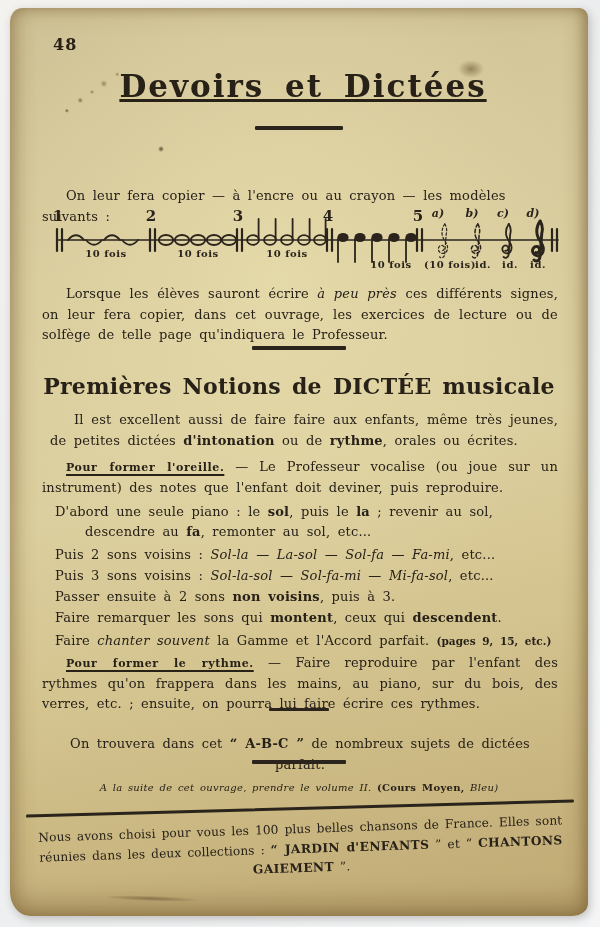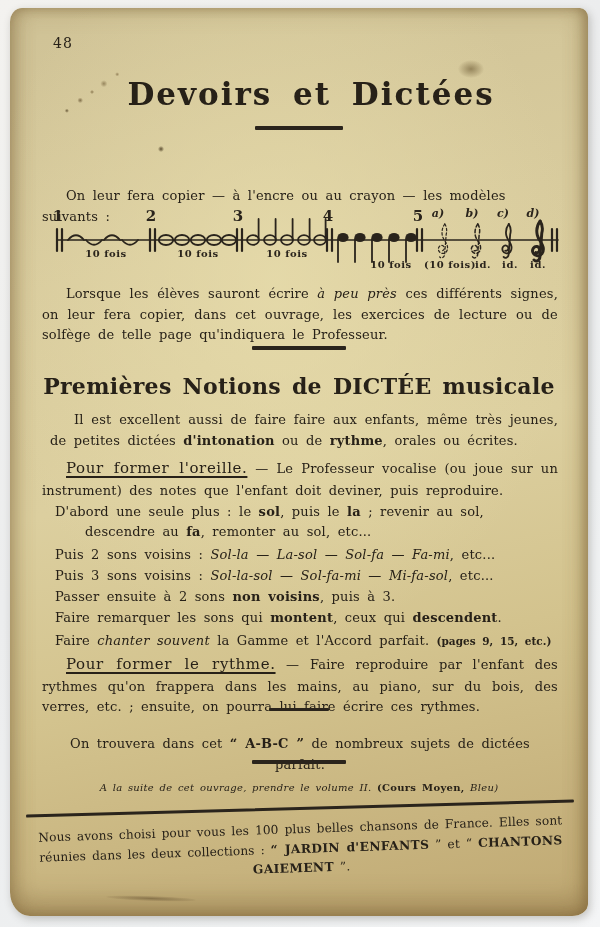--- a/index.html
+++ b/index.html
@@ -35,43 +35,43 @@
       radial-gradient(circle 3px at 80% 16%, rgba(96,74,36,.55), rgba(96,74,36,0) 70%);
     filter:blur(.4px);
   }
   .stain.blotch{left:448px;top:52px;width:26px;height:18px;border-radius:50%;
     background:radial-gradient(ellipse at 50% 50%, rgba(97,78,40,.55), rgba(97,78,40,0) 72%);}
   .stain.dot{left:148px;top:138px;width:6px;height:6px;border-radius:50%;
     background:radial-gradient(circle, rgba(60,46,22,.8), rgba(60,46,22,0) 75%);}
   .stain.crease{left:96px;top:888px;width:90px;height:5px;border-radius:50%;
     background:radial-gradient(ellipse, rgba(90,70,40,.5), rgba(90,70,40,0) 80%);transform:rotate(2deg);}
 
-  .pagenum{position:absolute;left:43px;top:27px;font-size:14px;font-weight:normal;letter-spacing:1px;}
+  .pagenum{position:absolute;left:43px;top:27px;font-size:16px;font-weight:bold;letter-spacing:1px;}
   .title{position:absolute;left:0;top:56px;width:100%;text-align:center;
-    font-size:31px;font-weight:bold;letter-spacing:2px;word-spacing:8px;margin:12px;}
+    font-size:31px;font-weight:bold;letter-spacing:2px;word-spacing:8px;margin:4px;text-decoration:underline;}
   .rule{position:absolute;left:50%;background:#2a241c;border-radius:1px;}
   .rule.title-rule{top:118px;width:88px;height:4px;margin-left:-44px;}
   .rule.mid-rule{top:338px;width:94px;height:4px;margin-left:-47px;}
   .rule.small-rule{top:700px;width:60px;height:3px;margin-left:-30px;}
   .rule.abc-rule{top:752px;width:94px;height:4px;margin-left:-47px;}
   .rule.long-rule{top:799px;left:16px;width:548px;height:3px;margin-left:0;transform:rotate(-1.6deg);}
 
   .para{position:absolute;left:32px;right:30px;margin:0;font-size:13px;line-height:1.58;
     letter-spacing:.2px;word-spacing:3px;}
   .indent{text-indent:24px;}
   .just{text-align:justify;}
   .p-intro1{top:148px;}
   .p-intro2{top:178px;}
   .p-copy{top:276px;}
   .h-section{position:absolute;left:0;top:365px;width:100%;text-align:center;margin:0;
     font-size:22px;font-weight:bold;letter-spacing:.3px;word-spacing:3px;}
   .p-aussi{top:402px;margin-left:8px;}
   .p-oreille{top:449px;}
   .p-rythme{top:645px;}
-  .lead{font-size:15px;font-weight:normal;letter-spacing:.6px;word-spacing:4px;
+  .lead{font-size:11px;font-weight:bold;letter-spacing:.6px;word-spacing:4px;
     text-decoration:underline;text-underline-offset:3px;text-decoration-thickness:1.5px;}
   .dline{position:absolute;left:45px;right:30px;margin:0;font-size:13px;line-height:1.5;
     letter-spacing:.2px;word-spacing:3px;}
   .d-note1{top:494px;padding-left:30px;text-indent:-30px;}
   .d-puis2{top:537px;}
   .d-puis3{top:558px;}
   .d-passer{top:579px;}
   .d-remarq{top:600px;}
   .d-chant{top:623px;}
   .small-bold{font-size:10.5px;font-weight:bold;letter-spacing:0;}
@@ -212,21 +212,21 @@
     <p class="para indent just p-copy"><span>Lorsque les élèves sauront écrire </span><i>à peu près</i><span> ces différents signes, on leur fera copier, dans cet ouvrage, les exercices de lecture ou de solfège de telle page qu'indiquera le Professeur.</span></p>
 
     <div class="rule mid-rule"></div>
 
     <h2 class="h-section">Premières Notions de DICTÉE musicale</h2>
 
     <p class="para indent just p-aussi"><span>Il est excellent aussi de faire faire aux enfants, même très jeunes, de petites dictées </span><b>d'intonation</b><span> ou de </span><b>rythme</b><span>, orales ou écrites.</span></p>
 
     <p class="para indent just p-oreille"><span class="lead">Pour former l'oreille.</span><span> — </span><span>Le Professeur vocalise (ou joue sur un instrument) des notes que l'enfant doit deviner, puis reproduire.</span></p>
 
-    <p class="dline d-note1"><span>D'abord une seule plus : le </span><b>sol</b><span>, puis le </span><b>la</b><span> ; revenir au sol, descendre au </span><b>fa</b><span>, remonter au sol, etc...</span></p>
+    <p class="dline d-note1"><span>D'abord une seule piano : le </span><b>sol</b><span>, puis le </span><b>la</b><span> ; revenir au sol, descendre au </span><b>fa</b><span>, remonter au sol, etc...</span></p>
 
     <p class="dline d-puis2"><span>Puis 2 sons voisins : </span><i>Sol-la — La-sol — Sol-fa — Fa-mi</i><span>, etc...</span></p>
 
     <p class="dline d-puis3"><span>Puis 3 sons voisins : </span><i>Sol-la-sol — Sol-fa-mi — Mi-fa-sol</i><span>, etc...</span></p>
 
     <p class="dline d-passer"><span>Passer ensuite à 2 sons </span><b>non voisins</b><span>, puis à 3.</span></p>
 
     <p class="dline d-remarq"><span>Faire remarquer les sons qui </span><b>montent</b><span>, ceux qui </span><b>descendent</b><span>.</span></p>
 
     <p class="dline d-chant"><span>Faire </span><i>chanter souvent</i><span> la Gamme et l'Accord parfait. </span><span class="small-bold">(pages 9, 15, etc.)</span></p>

